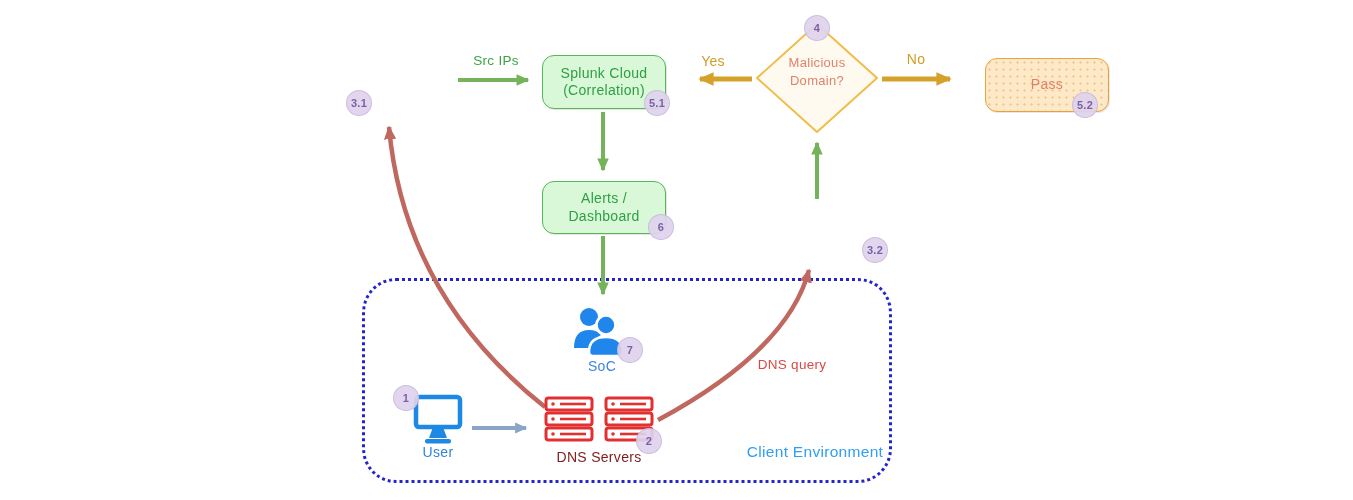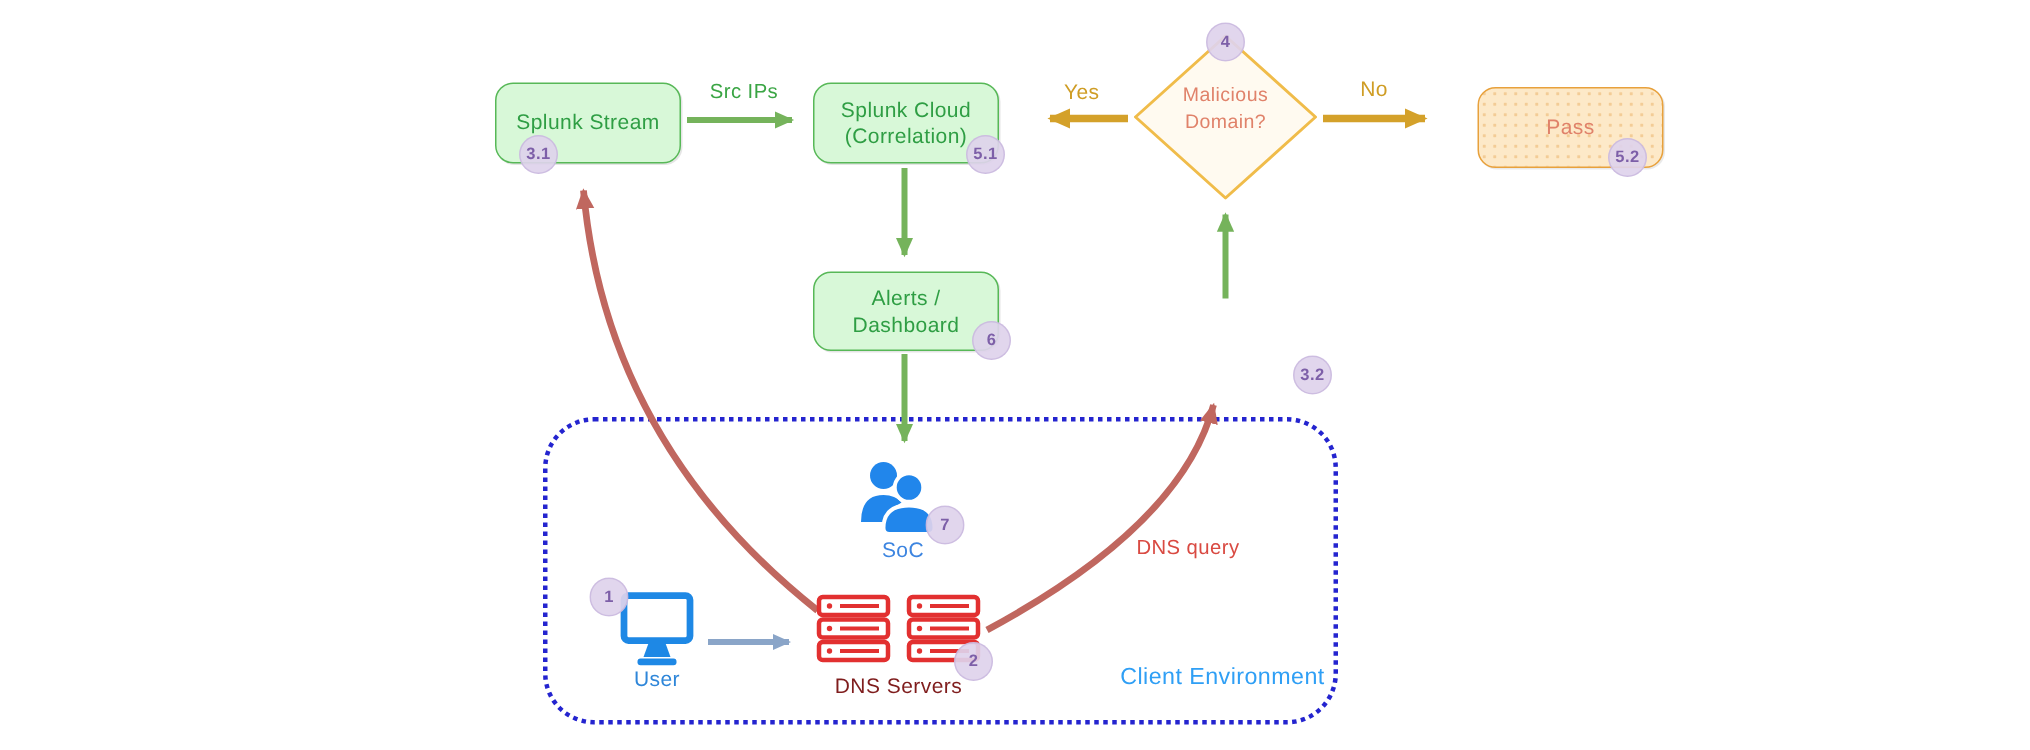--- a/index.html
+++ b/index.html
@@ -27,21 +27,21 @@
   .n-cloud{left:542px;top:55px;width:122px;height:52px;}
   .n-alerts{left:542px;top:181px;width:122px;height:51px;}
   .n-onedns{left:757px;top:203px;width:120px;height:51px;}
   .n-pass{left:966px;top:58px;width:122px;height:52px;}
   .diamond-label{
     position:absolute;left:757px;top:54px;width:120px;z-index:2;text-align:center;
     color:#e0826a;font-size:13px;line-height:1.35;
   }
   .flow-label{position:absolute;z-index:2;text-align:center;}
   .l-srcips{left:460px;top:53px;width:72px;color:#3aa544;font-size:13.5px;}
-  .l-yes{left:693px;top:53px;width:40px;color:#cf9d25;font-size:14px;text-align:right;}
+  .l-yes{left:693px;top:53px;width:40px;color:#cf9d25;font-size:14px;}
   .l-no{left:896px;top:51px;width:40px;color:#cf9d25;font-size:14px;}
   .l-dnsquery{left:732px;top:357px;width:120px;color:#d94a42;font-size:13.5px;}
   .l-cliente{left:740px;top:443px;width:150px;color:#2f9ff5;font-size:15.5px;}
   .l-user{left:408px;top:444px;width:60px;color:#2e86d9;font-size:14px;}
   .l-dnsservers{left:543px;top:449px;width:112px;color:#7f1d1d;font-size:14px;}
   .l-soc{left:578px;top:358px;width:48px;color:#3d85e0;font-size:14px;}
   .icon{position:absolute;z-index:2;}
   .i-user{left:412px;top:393px;}
   .i-soc{left:572px;top:306px;}
   .i-srv1{left:544px;top:396px;}
@@ -87,23 +87,20 @@
     <path d="M752 79 H700" stroke="#d4a12a" stroke-width="5" fill="none" marker-end="url(#mk-gold)"></path>
     <path d="M882 79 H950" stroke="#d4a12a" stroke-width="5" fill="none" marker-end="url(#mk-gold)"></path>
     <path d="M603 112 V170" stroke="#75b35b" stroke-width="4" fill="none" marker-end="url(#mk-green)"></path>
     <path d="M603 236 V294" stroke="#75b35b" stroke-width="4" fill="none" marker-end="url(#mk-green)"></path>
     <path d="M817 199 V143" stroke="#75b35b" stroke-width="4" fill="none" marker-end="url(#mk-green)"></path>
     <path d="M472 428 H526" stroke="#8aa5c8" stroke-width="4" fill="none" marker-end="url(#mk-steel)"></path>
     <path d="M545 407 Q404 295 389 127" stroke="#c0675f" stroke-width="4.5" fill="none" marker-end="url(#mk-red)"></path>
     <path d="M658 420 Q788 350 809 270" stroke="#c0675f" stroke-width="4.5" fill="none" marker-end="url(#mk-red)"></path>
   </svg>
 
-  <div class="node green-node n-stream">
-    <span>Splunk Stream</span>
-  </div>
 
   <div class="node green-node n-cloud">
     <span>Splunk Cloud</span>
     <span>(Correlation)</span>
   </div>
 
   <div class="diamond-label">
     <div>Malicious</div>
     <div>Domain?</div>
   </div>

